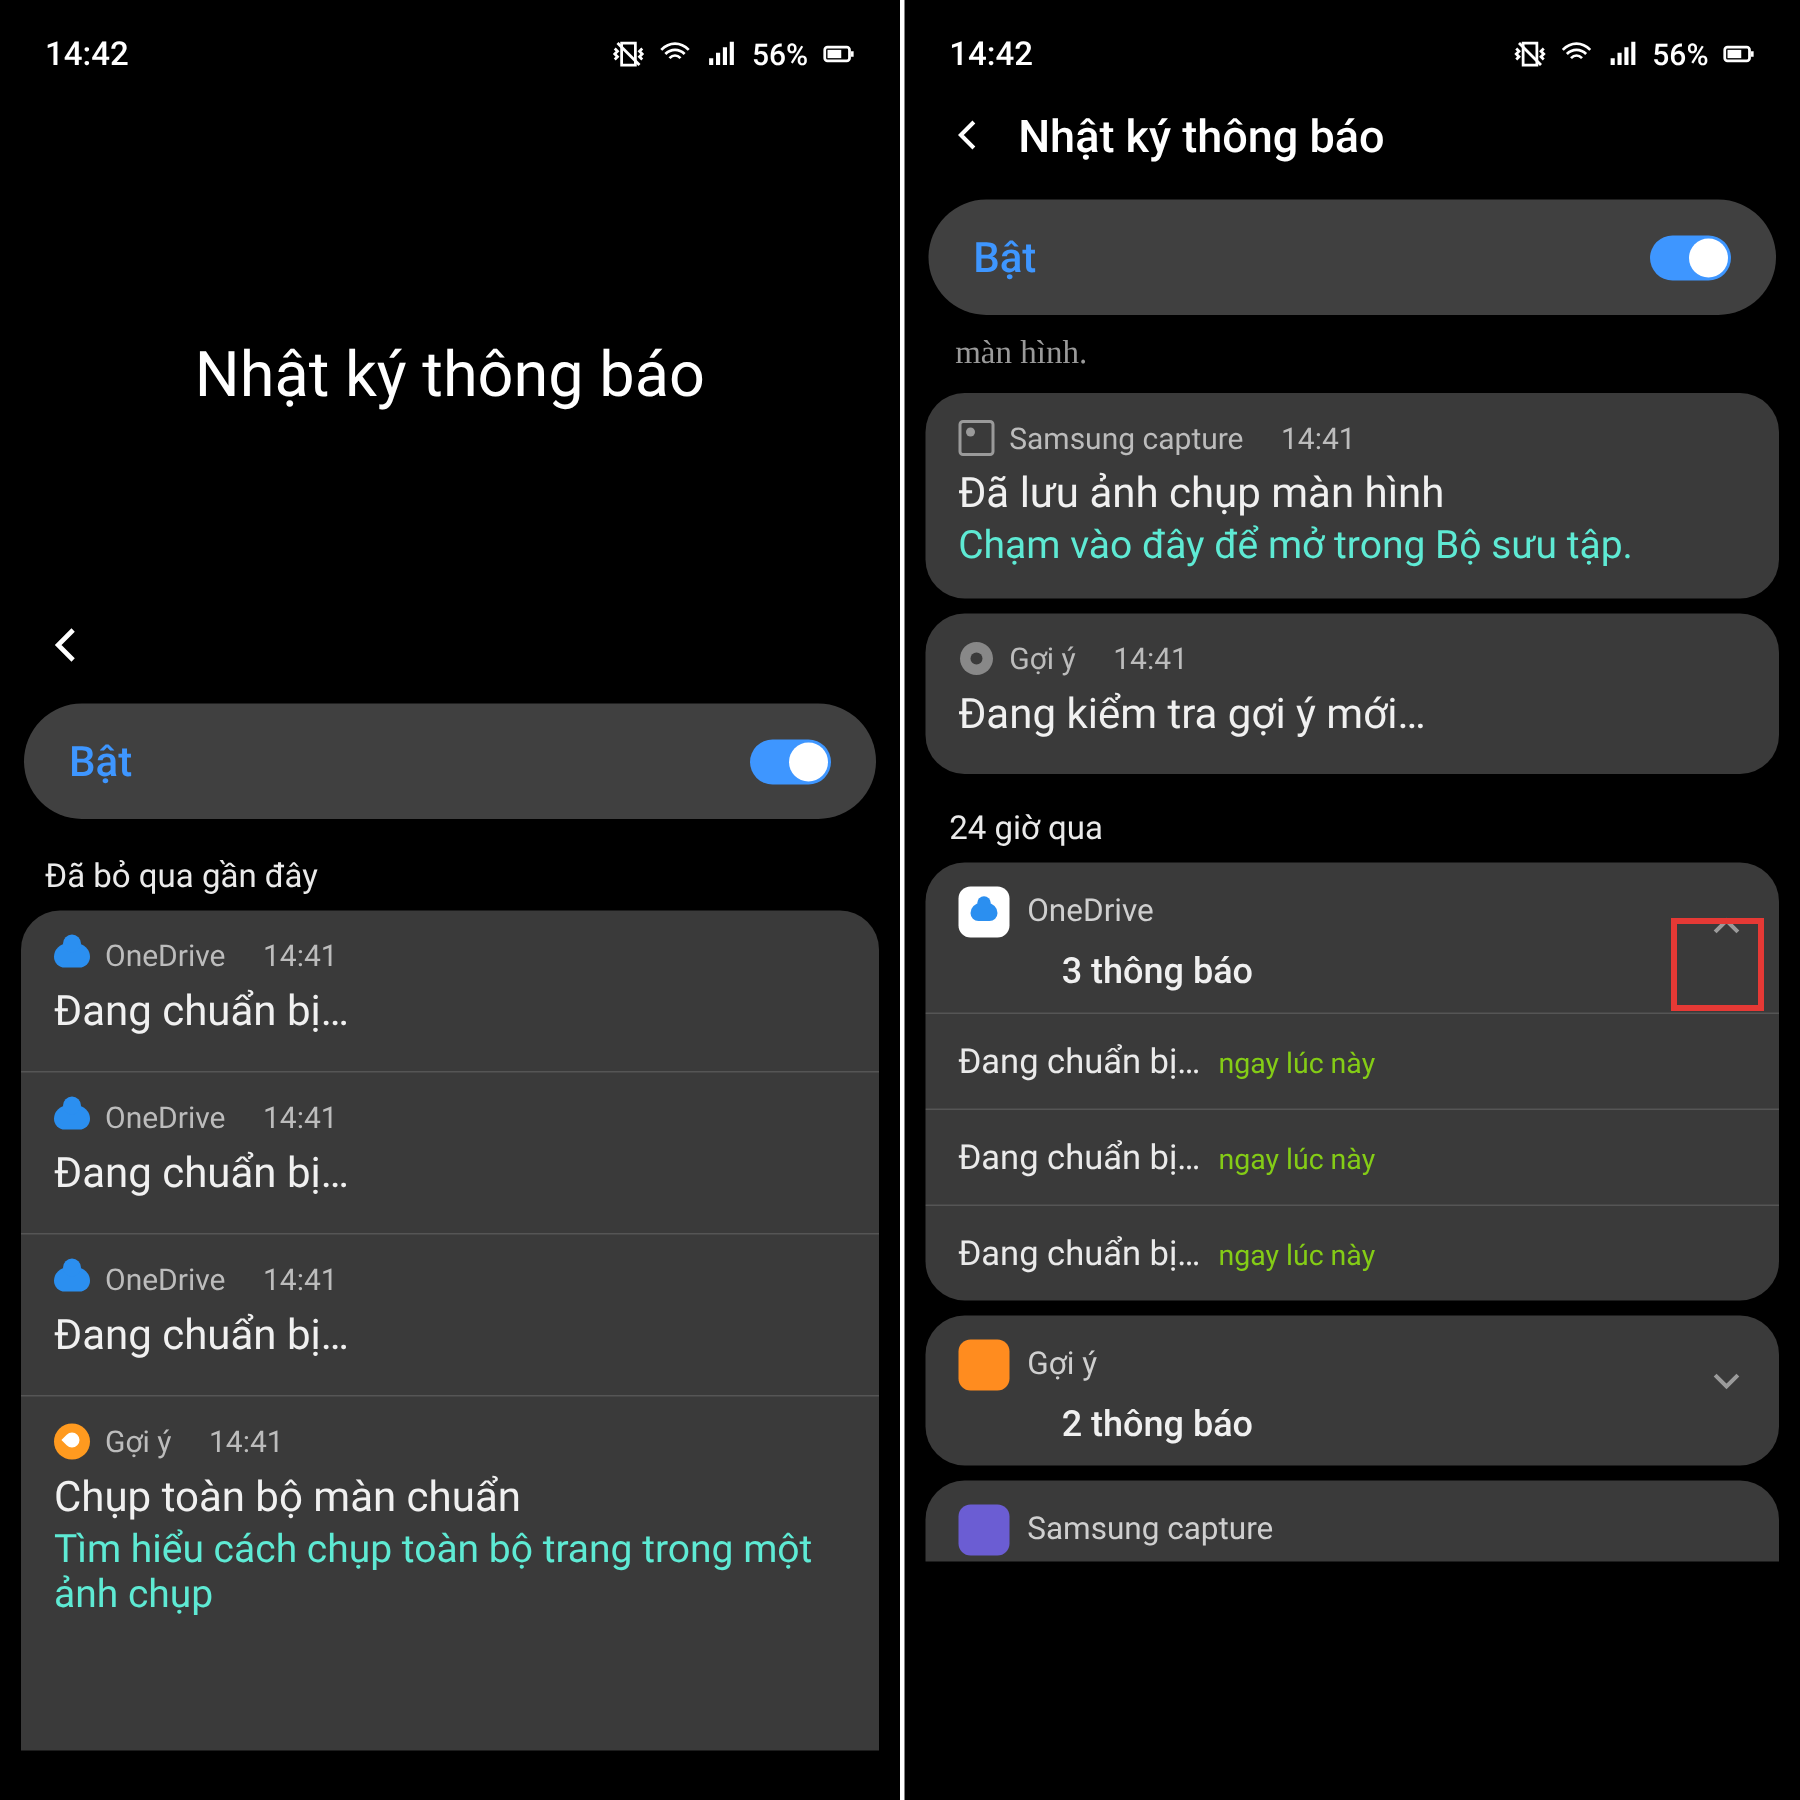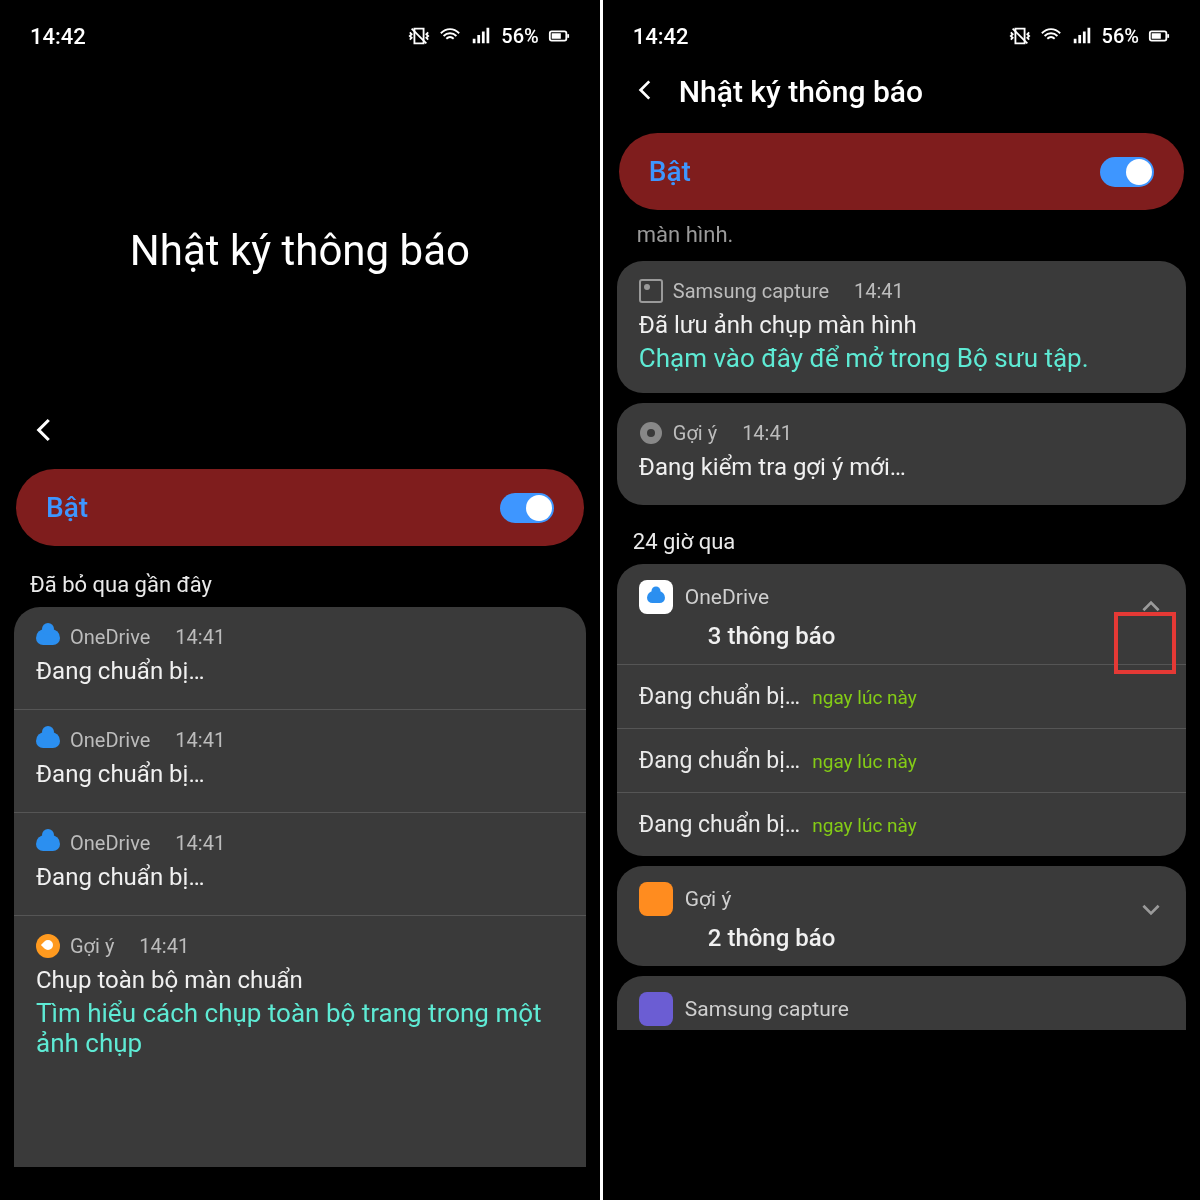--- a/index.html
+++ b/index.html
@@ -14,37 +14,37 @@
 
   .big-title { font-size:42px; font-weight:400; text-align:center; margin-top:170px; margin-bottom:140px; padding:0 30px; }
 
   .back-row { padding:0 30px; margin-bottom:20px; }
   .back-row svg { width:30px; height:30px; stroke:#fff; stroke-width:2.5; fill:none; }
 
   .header-row { display:flex; align-items:center; gap:20px; padding:18px 30px 10px 30px; }
   .header-row svg { width:26px; height:26px; stroke:#fff; stroke-width:2.5; fill:none; }
   .header-row .htitle { font-size:30px; font-weight:500; }
 
-  .toggle-card { background:#7f1d1d; margin:14px 16px 12px 16px; border-radius:40px; padding:22px 30px; display:flex; justify-content:space-between; align-items:center; }
+  .toggle-card { background:#404040; margin:14px 16px 12px 16px; border-radius:40px; padding:22px 30px; display:flex; justify-content:space-between; align-items:center; }
   .toggle-card .lbl { color:#3e96ff; font-size:28px; font-weight:500; }
   .switch { width:54px; height:30px; background:#3e96ff; border-radius:15px; position:relative; }
   .switch::after { content:""; position:absolute; width:26px; height:26px; background:#fff; border-radius:50%; top:2px; right:2px; }
 
   .section-label { font-size:22px; color:#eaeaea; padding:14px 30px 10px 30px; }
 
   .card { background:#3a3a3a; margin:0 14px 10px 14px; border-radius:26px 26px 0 0; overflow:hidden; }
   .card.round { border-radius:26px; }
   .nitem { padding:18px 22px 20px 22px; border-bottom:1px solid #555; }
   .nitem:last-child { border-bottom:none; }
   .approw { display:flex; align-items:center; gap:10px; color:#bcbcbc; font-size:20px; margin-bottom:8px; }
   .approw .iconbox { width:24px; height:24px; display:flex; align-items:center; justify-content:center; }
-  .ntitle { font-size:24px; color:#f0f0f0; margin-bottom:4px; }
+  .ntitle { font-size:28px; color:#f0f0f0; margin-bottom:4px; }
   .nsub { font-size:26px; color:#5eead4; }
 
-  .partialtext { color:#9a9a9a; font-size:22px; padding:0 34px 14px 34px; }
+  .partialtext { color:#9a9a9a; font-size:22px; padding:0 34px 14px 34px;font-family:Liberation Serif, serif; }
 
   .groupcard { background:#3a3a3a; margin:0 14px 10px 14px; border-radius:26px; overflow:hidden; position:relative; }
   .ghead { display:flex; align-items:center; padding:16px 22px 4px 22px; gap:12px; }
   .ghead .gicon { width:34px; height:34px; border-radius:8px; display:flex; align-items:center; justify-content:center; }
   .ghead .gname { font-size:21px; color:#cfcfcf; }
   .gcount { font-size:24px; font-weight:500; color:#f0f0f0; padding:4px 22px 14px 91px; }
   .gline { display:flex; align-items:baseline; gap:12px; padding:18px 22px; border-top:1px solid #555; }
   .gline .t1 { font-size:23px; color:#eaeaea; }
   .gline .t2 { font-size:19px; color:#84cc16; }
 

